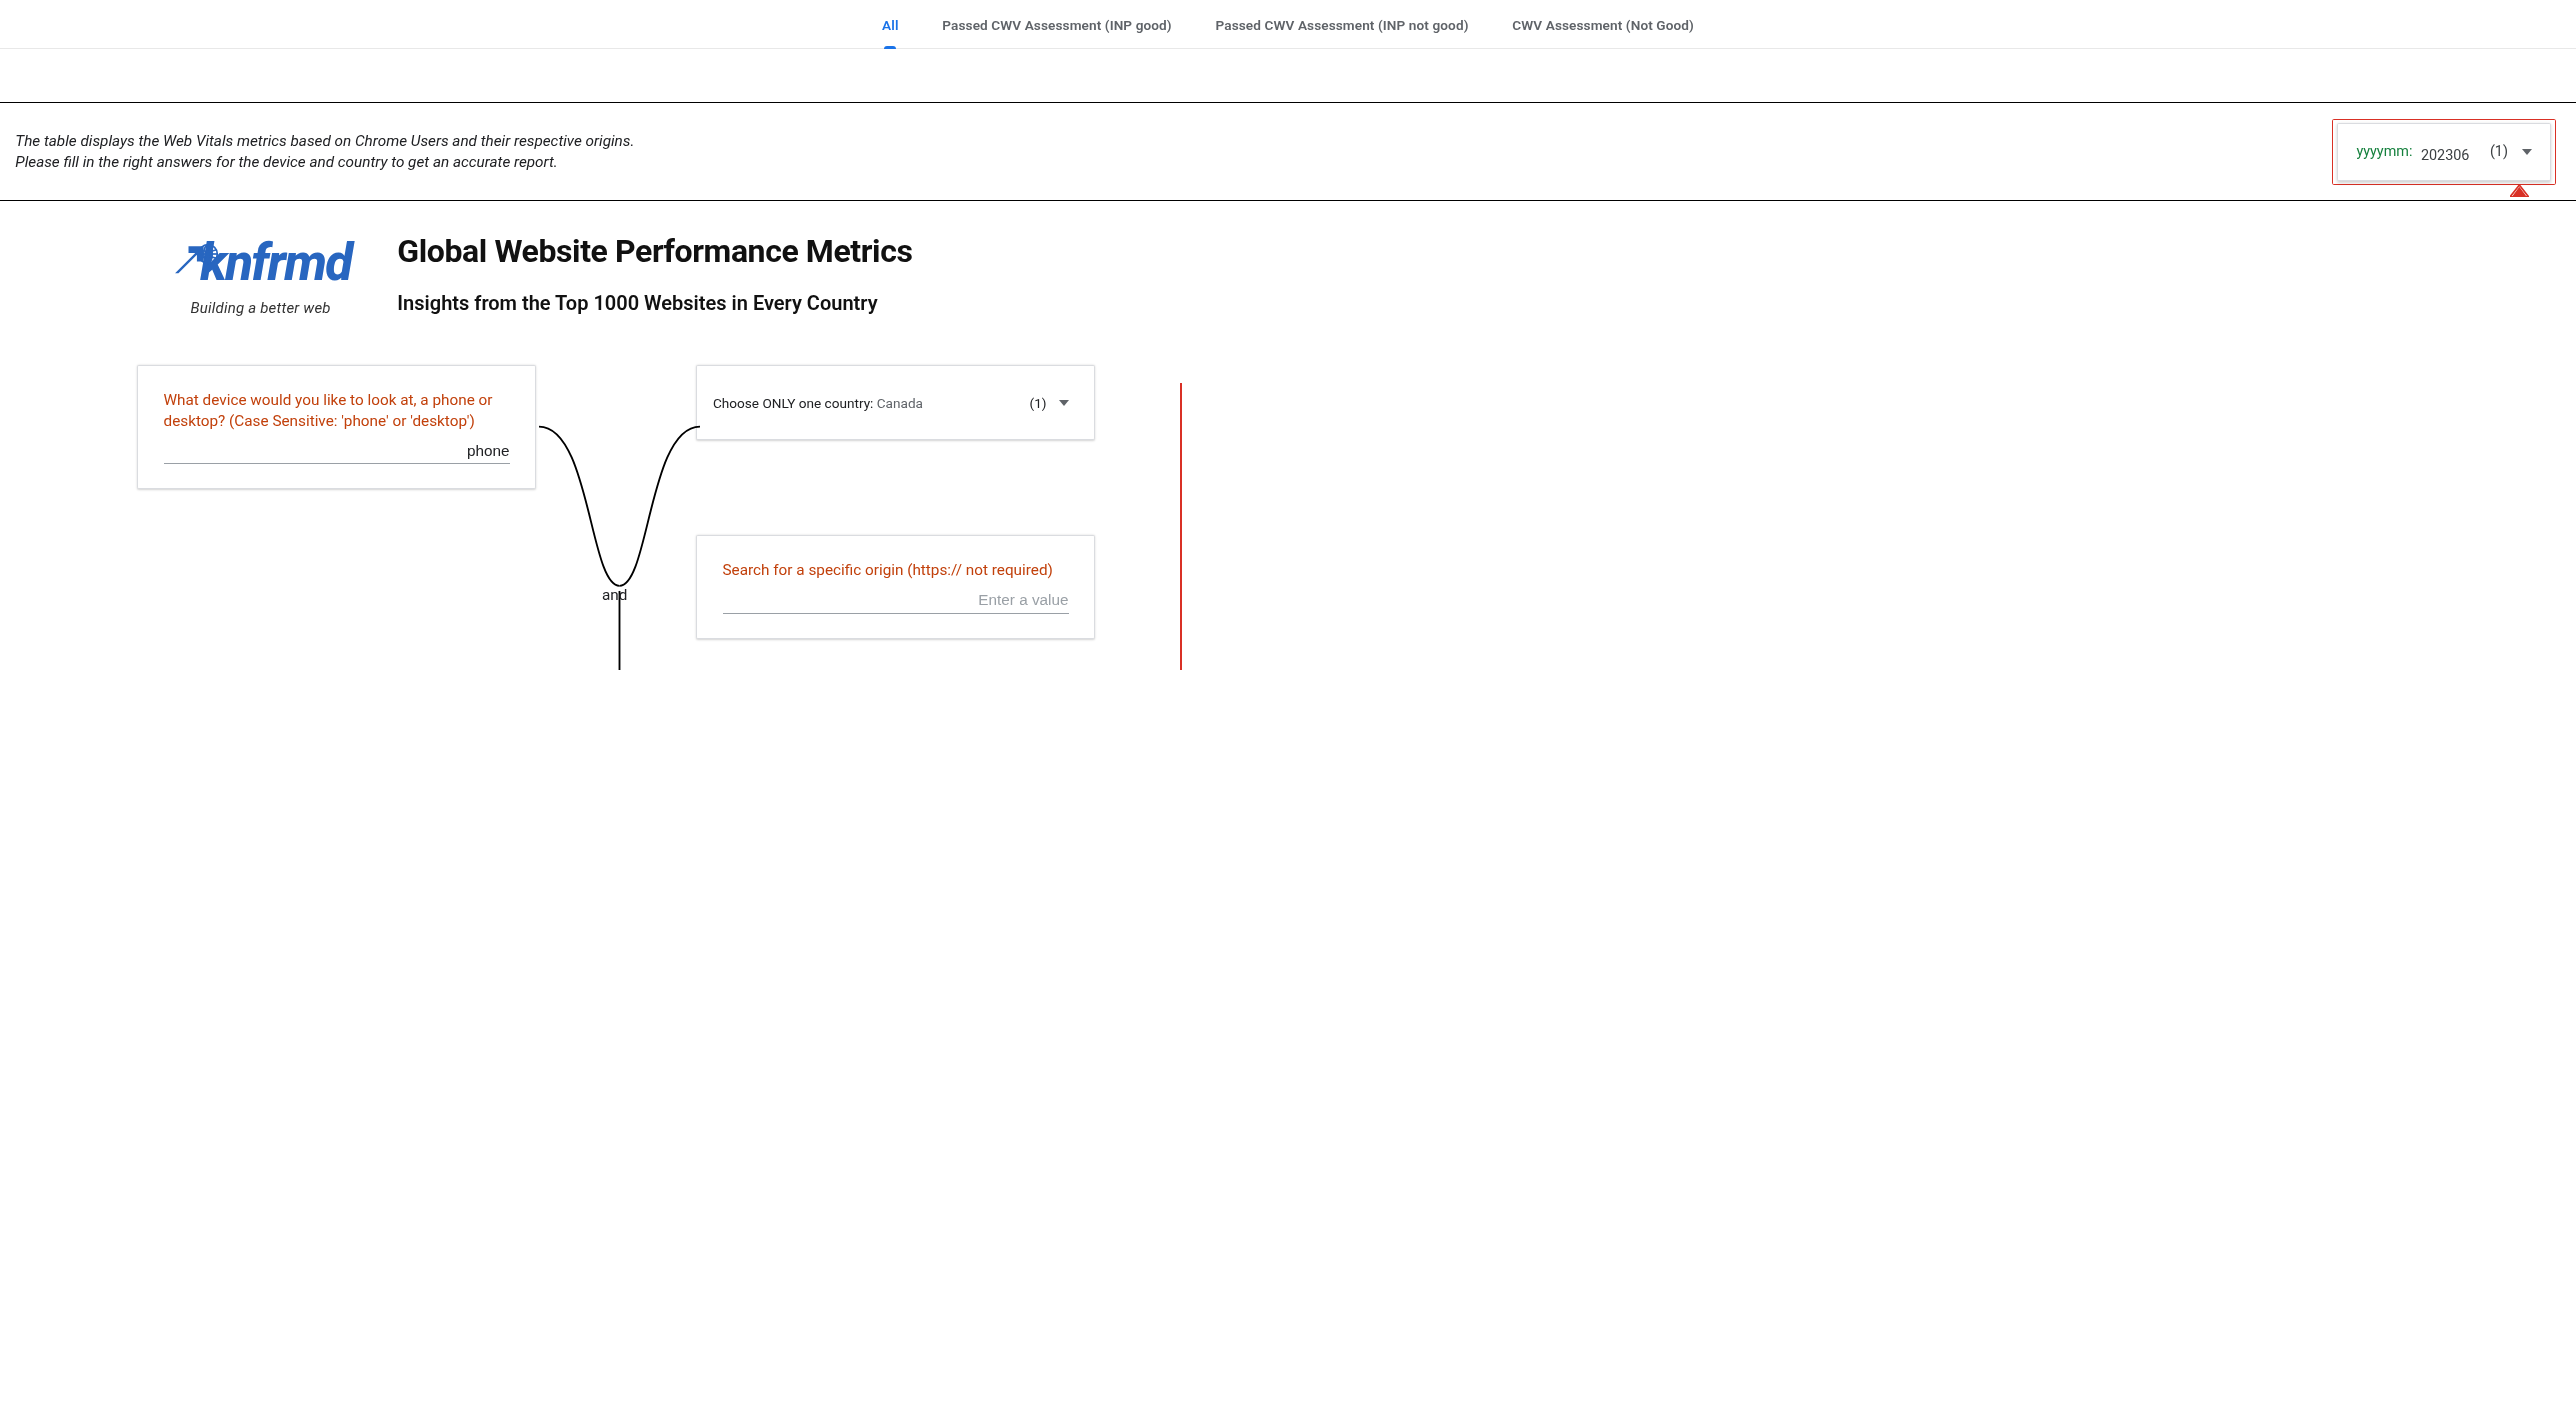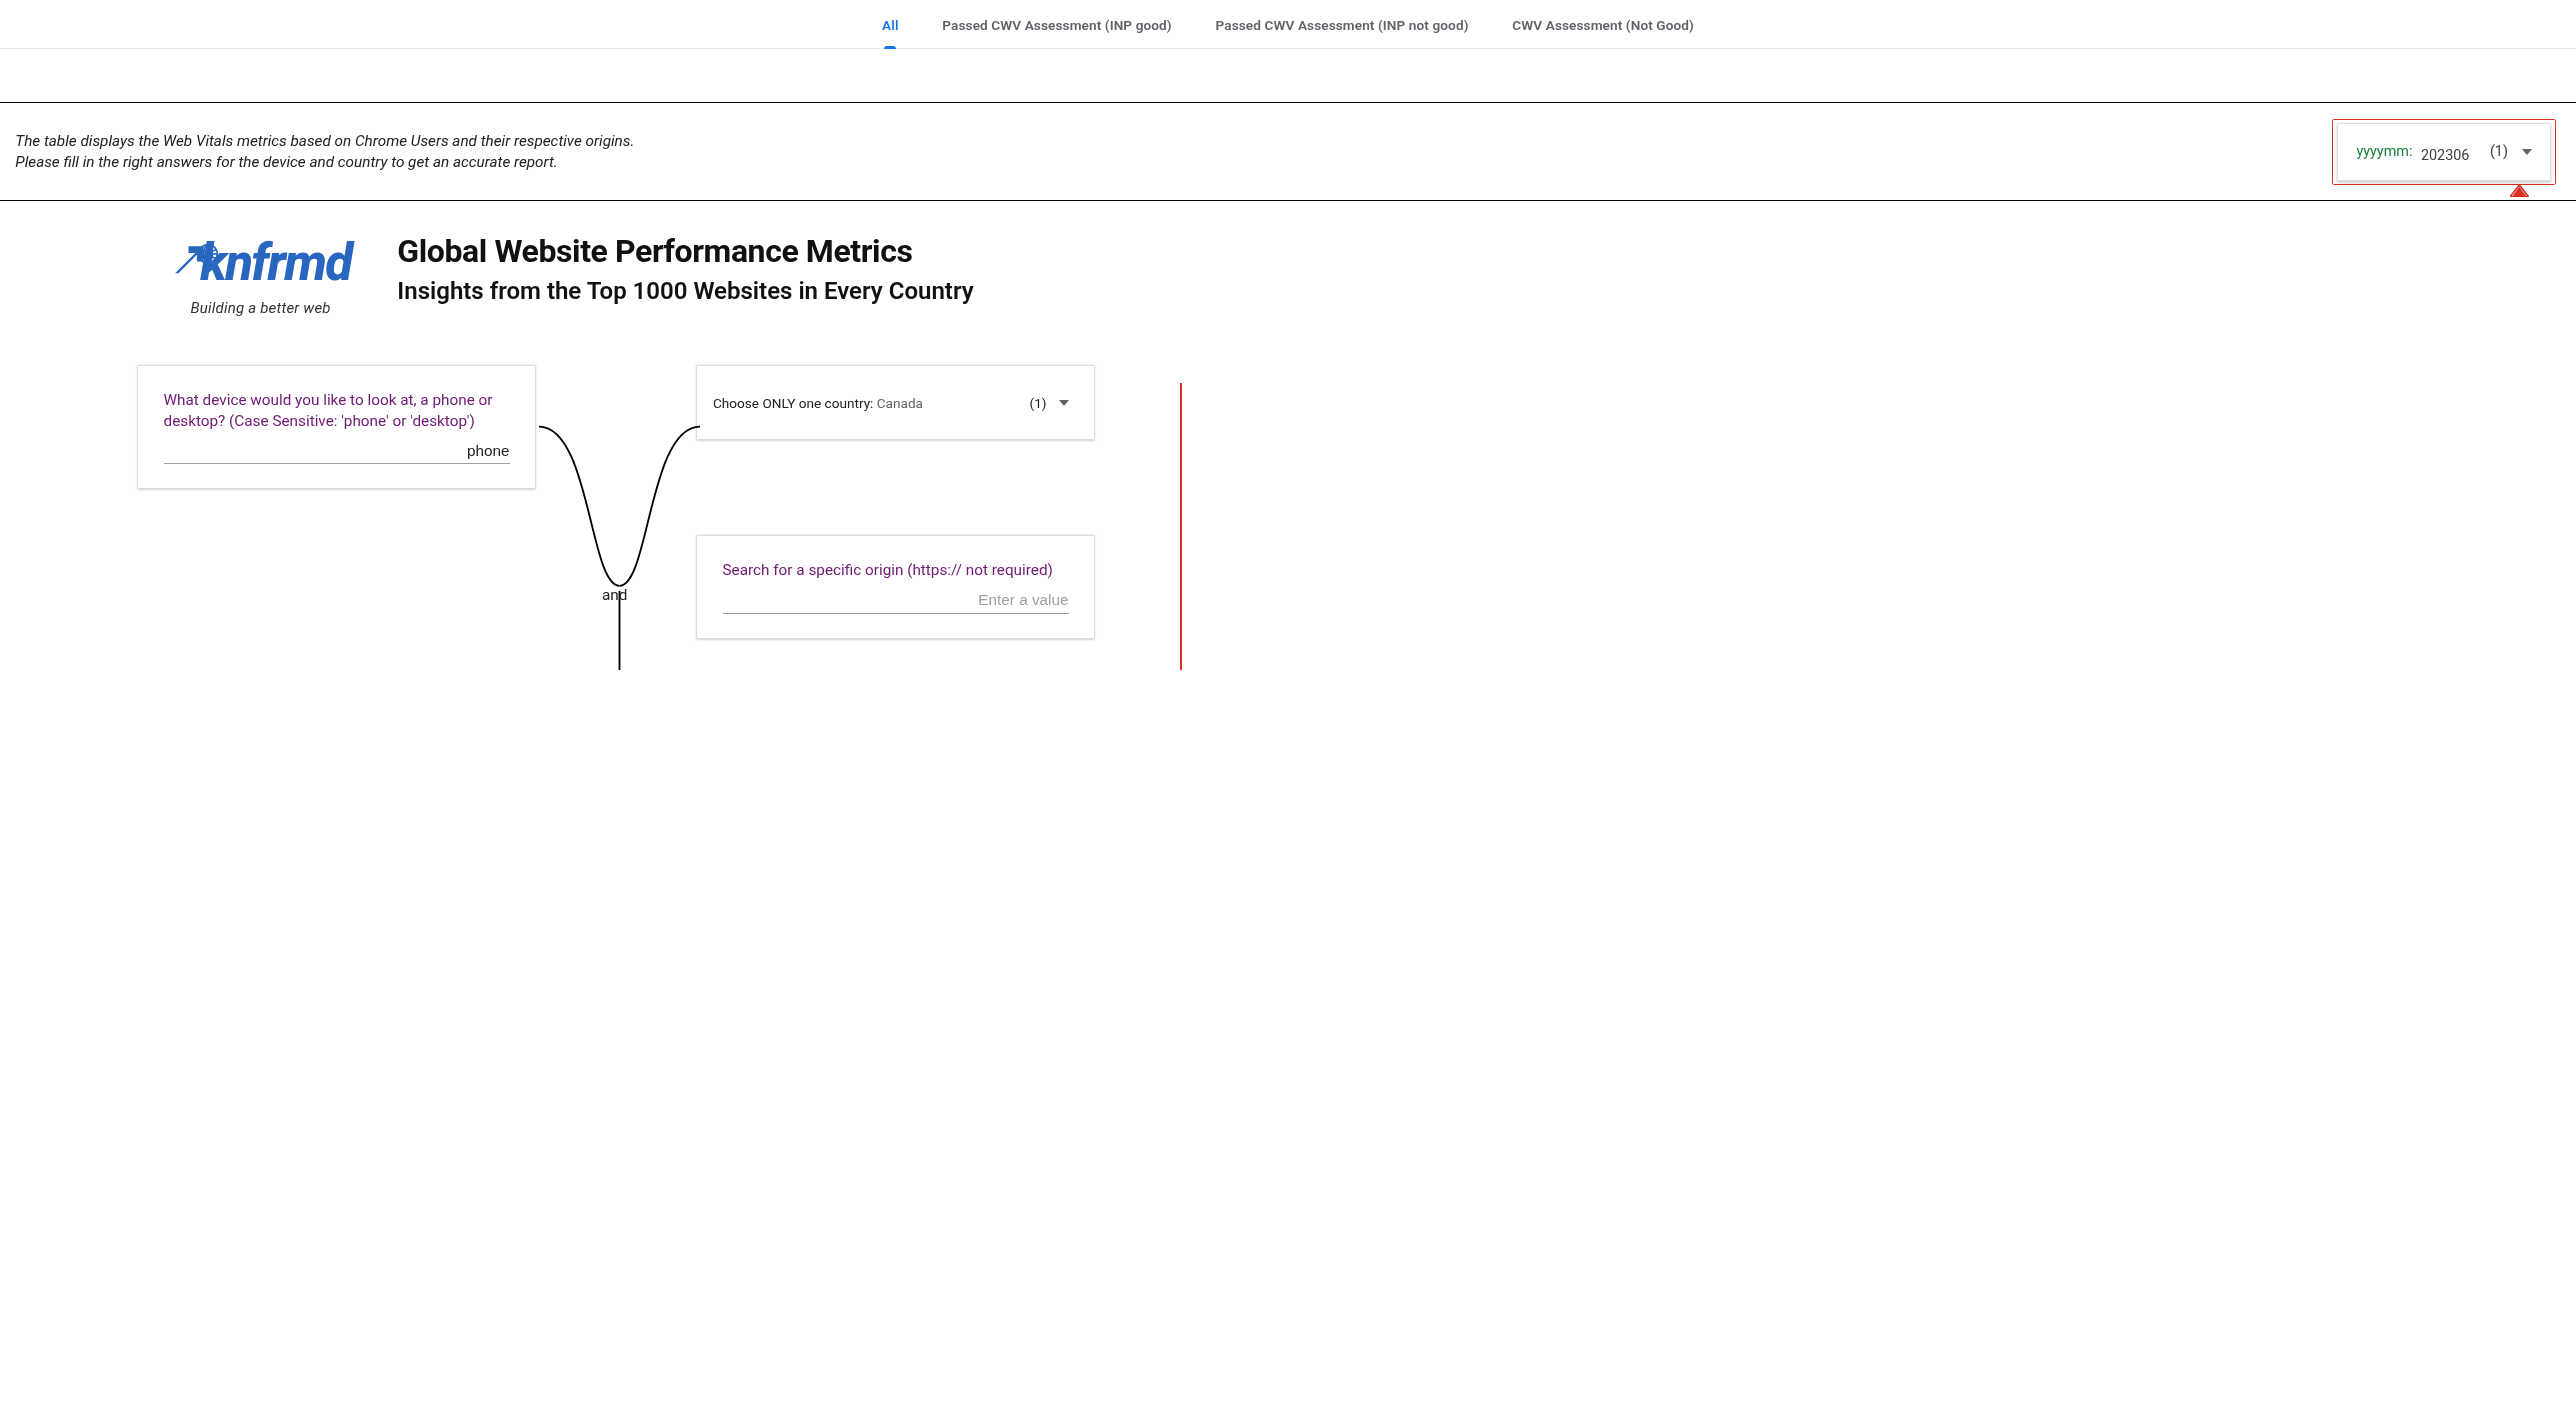--- a/index.html
+++ b/index.html
@@ -124,43 +124,43 @@
     letter-spacing: 0.2px;
   }
   .hero-title {
     font-size: 32px;
     font-weight: 700;
     letter-spacing: -0.4px;
     margin: 0;
     color: #111;
   }
   .hero-sub {
-    font-size: 24px;
+    font-size: 20px;
     font-weight: 600;
-    margin-top: 7px;
+    margin-top: 21px;
     color: #111;
   }
 
   .cards-area {
     position: relative;
     margin-top: 48px;
     height: 305px;
   }
   .card {
     position: absolute;
     background: #fff;
     border: 0.8px solid #dadce0;
     border-radius: 1.7px;
     box-shadow: 0 0.8px 2.5px rgba(0,0,0,.12), 0 0.8px 1.7px rgba(0,0,0,.06);
     padding: 24px 25.5px;
     width: 399px;
   }
   .card-label {
     font-size: 15.3px;
-    color: #701a75;
+    color: #c2410c;
     line-height: 1.35;
     margin-bottom: 5.1px;
   }
   .card-field {
     border: none;
     border-bottom: 0.8px solid #9aa0a6;
     font-size: 15.3px;
     padding: 5.1px 0 3.4px 0;
     width: 100%;
     outline: none;

